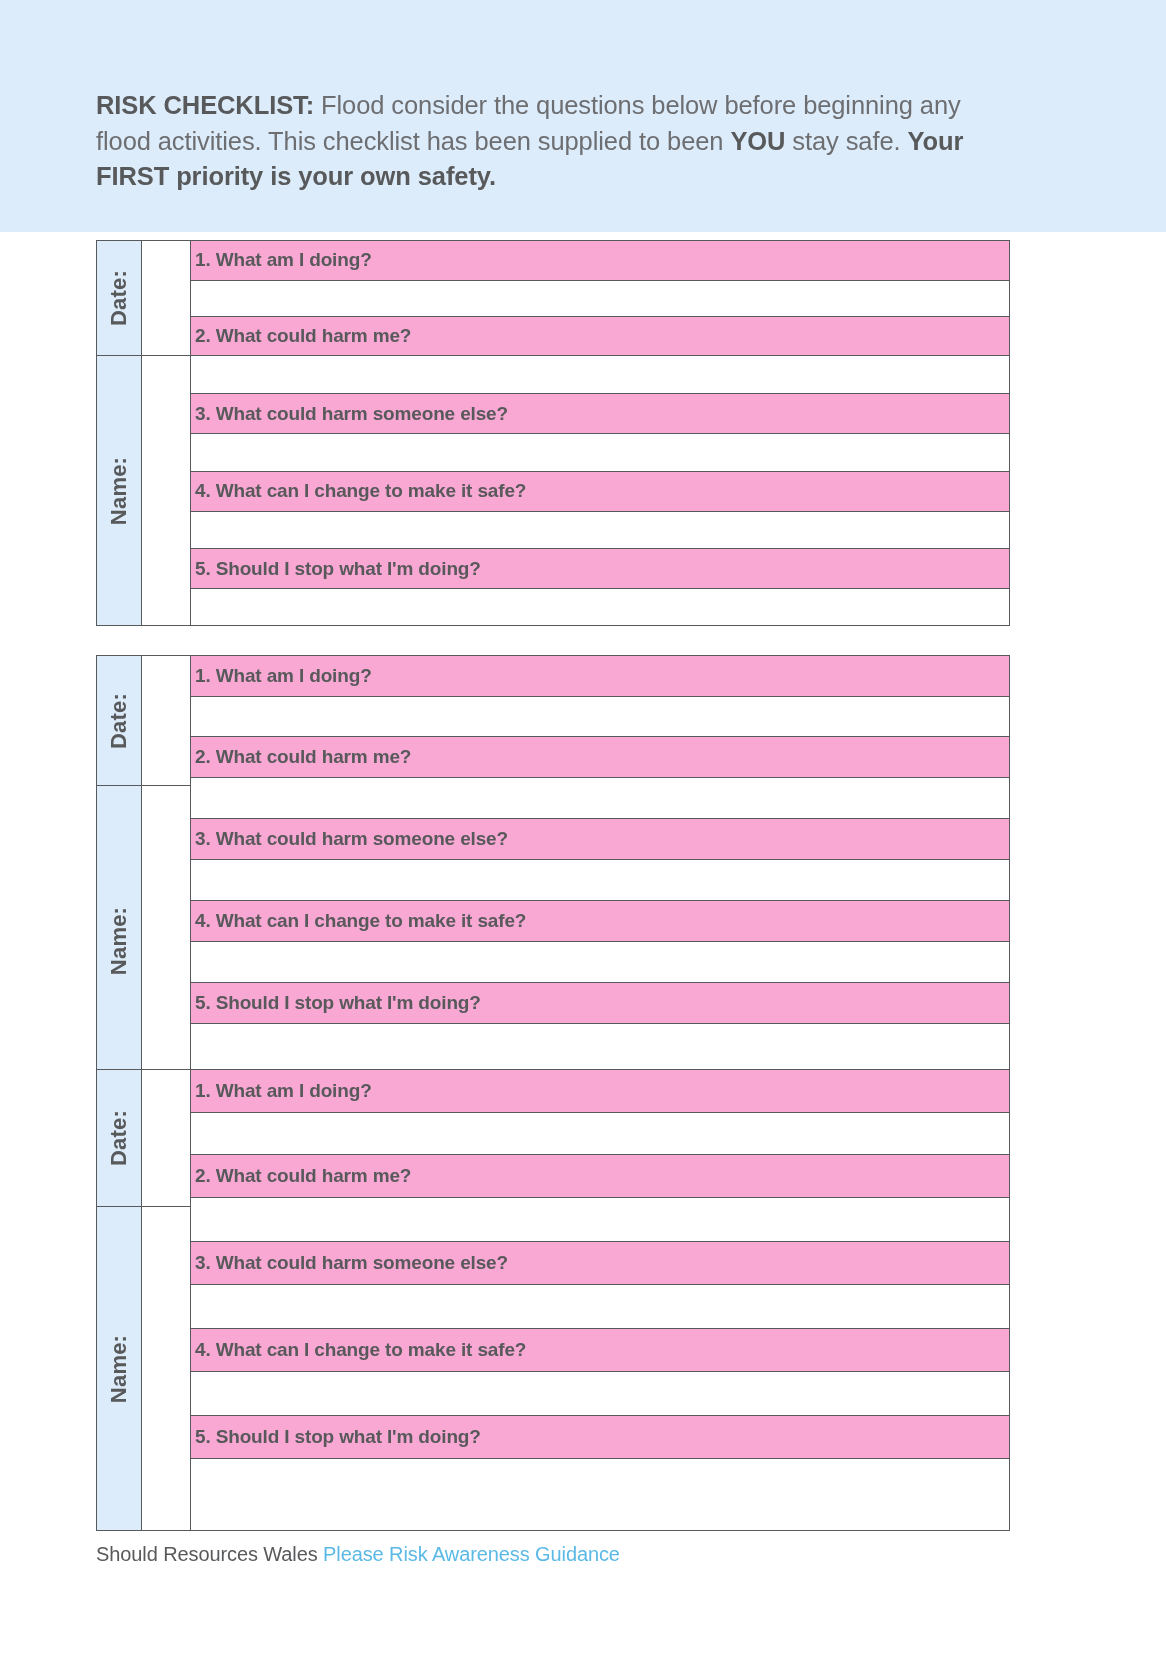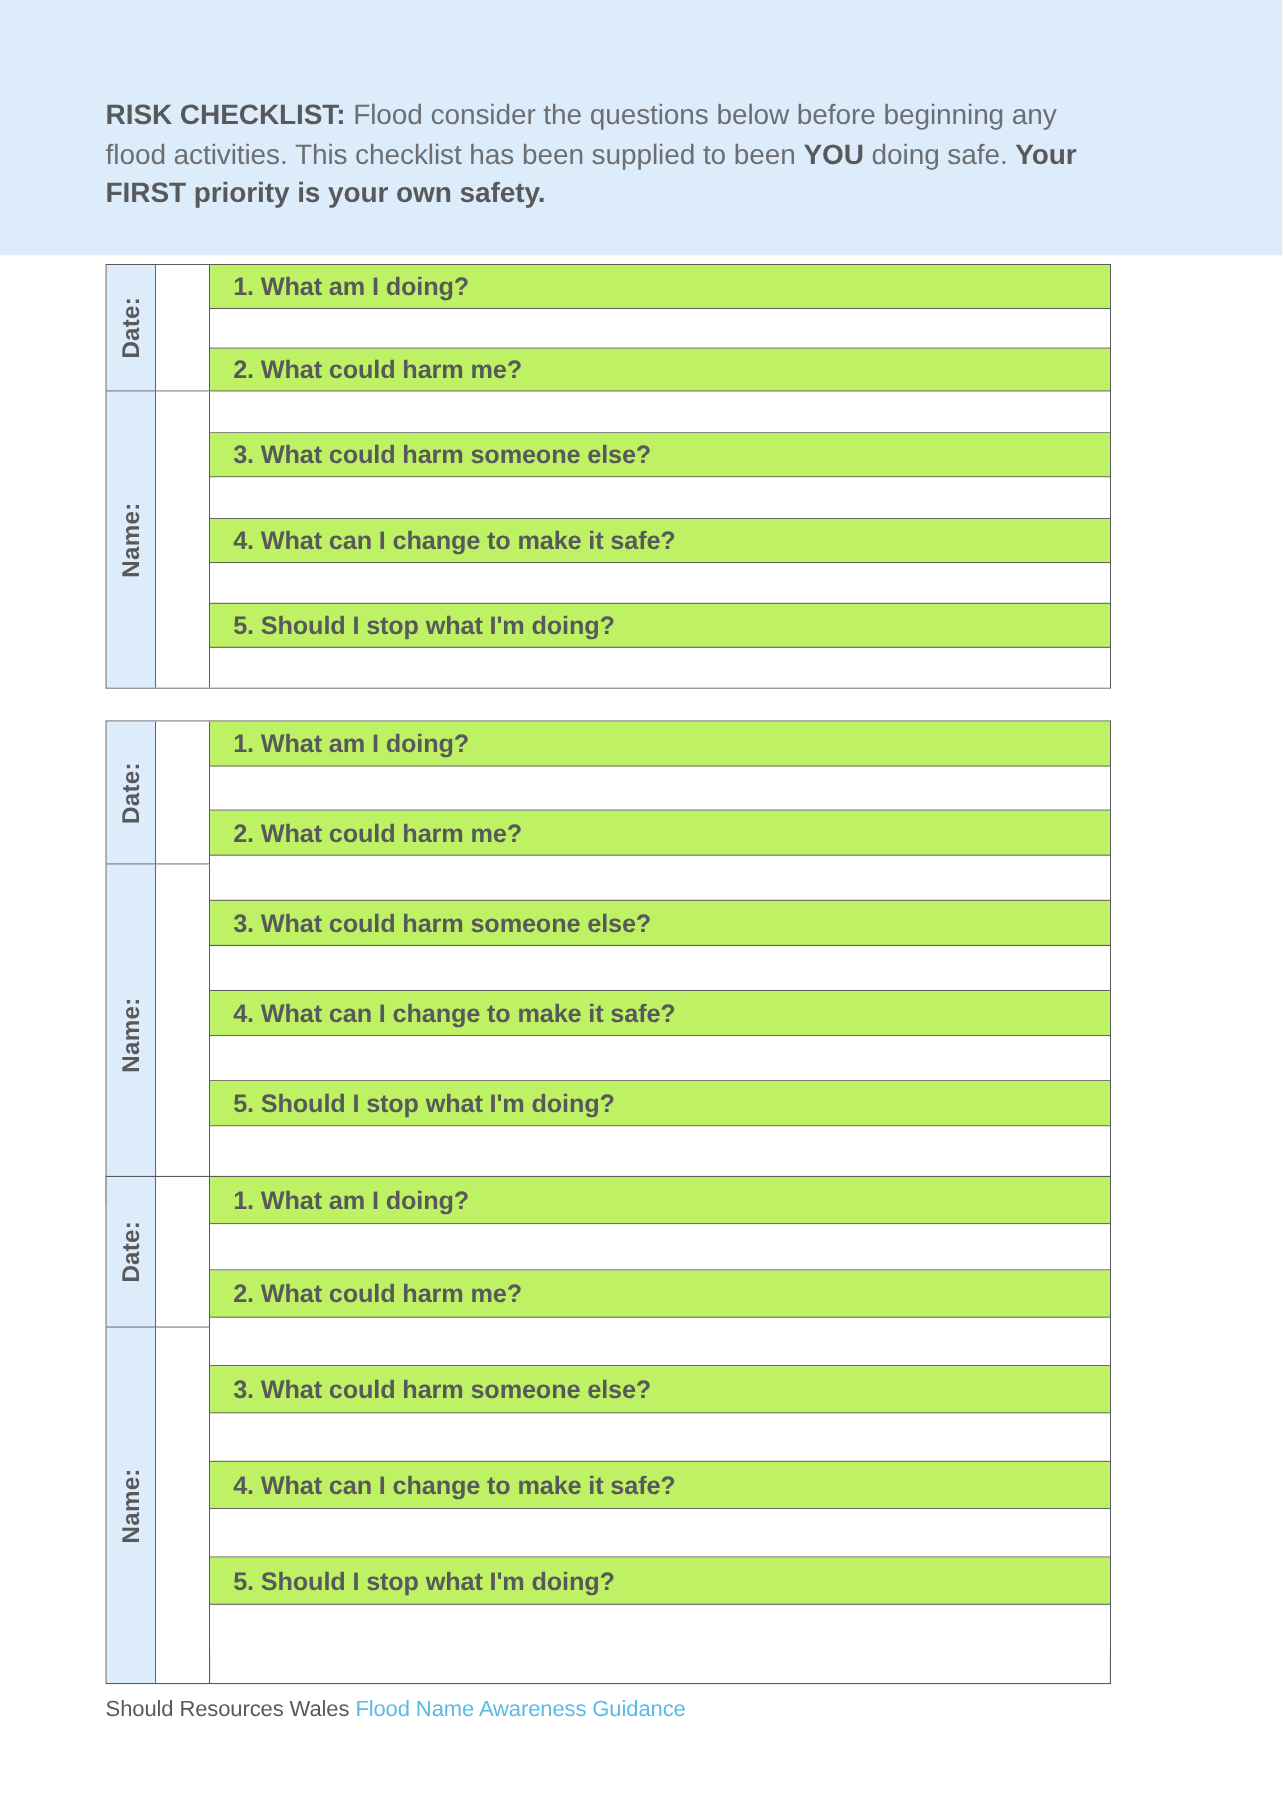--- a/index.html
+++ b/index.html
@@ -108,27 +108,27 @@
   }
 
   
   .rows-col {
     flex: 1 1 auto;
     display: flex;
     flex-direction: column;
     box-sizing: border-box;
   }
   .q-row {
-    background: #bef264;
+    background: #f9a8d4;
     box-sizing: border-box;
     border-bottom: 1.6px solid #58595b;
     display: flex;
     align-items: center;
-    padding-left: 21px;
-    font-size: 23px;
+    padding-left: 4px;
+    font-size: 19px;
     font-weight: 700;
     color: #58595b;
     letter-spacing: -0.15px;
   }
   .a-row {
     background: #ffffff;
     box-sizing: border-box;
     border-bottom: 1.6px solid #58595b;
   }
   .rows-col > *:last-child {
@@ -149,21 +149,21 @@
     color: #5bb9e6;
   }
 </style>
 </head>
 <body>
 
 <div class="header-band">
   <div class="header-text">
     <span class="strong">RISK CHECKLIST:</span><span> Flood consider the questions below before</span>
     <span>beginning any flood activities. This checklist has been supplied</span>
-    <span>to been </span><span class="strong">YOU</span><span> doing safe. </span><span class="strong">Your FIRST priority is your own safety.</span>
+    <span>to been </span><span class="strong">YOU</span><span> stay safe. </span><span class="strong">Your FIRST priority is your own safety.</span>
   </div>
 </div>
 
 <div class="sheet">
 
   <div class="block" style="top:240px; height:386px;">
     <div class="label-col">
       <div class="label-cell top" style="height:115px;">
         <span class="vtext">Date:</span>
       </div>
@@ -239,14 +239,14 @@
       <div class="q-row" style="height:43px;">4. What can I change to make it safe?</div>
       <div class="a-row" style="height:44px;"></div>
       <div class="q-row" style="height:43px;">5. Should I stop what I'm doing?</div>
       <div class="a-row" style="height:42px;"></div>
     </div>
   </div>
 
 </div>
 
 <div class="footer">
-  <span>Should Resources Wales</span><span> </span><span class="link">Flood Name Awareness Guidance</span>
+  <span>Should Resources Wales</span><span> </span><span class="link">Please Risk Awareness Guidance</span>
 </div>
 
 </body></html>

